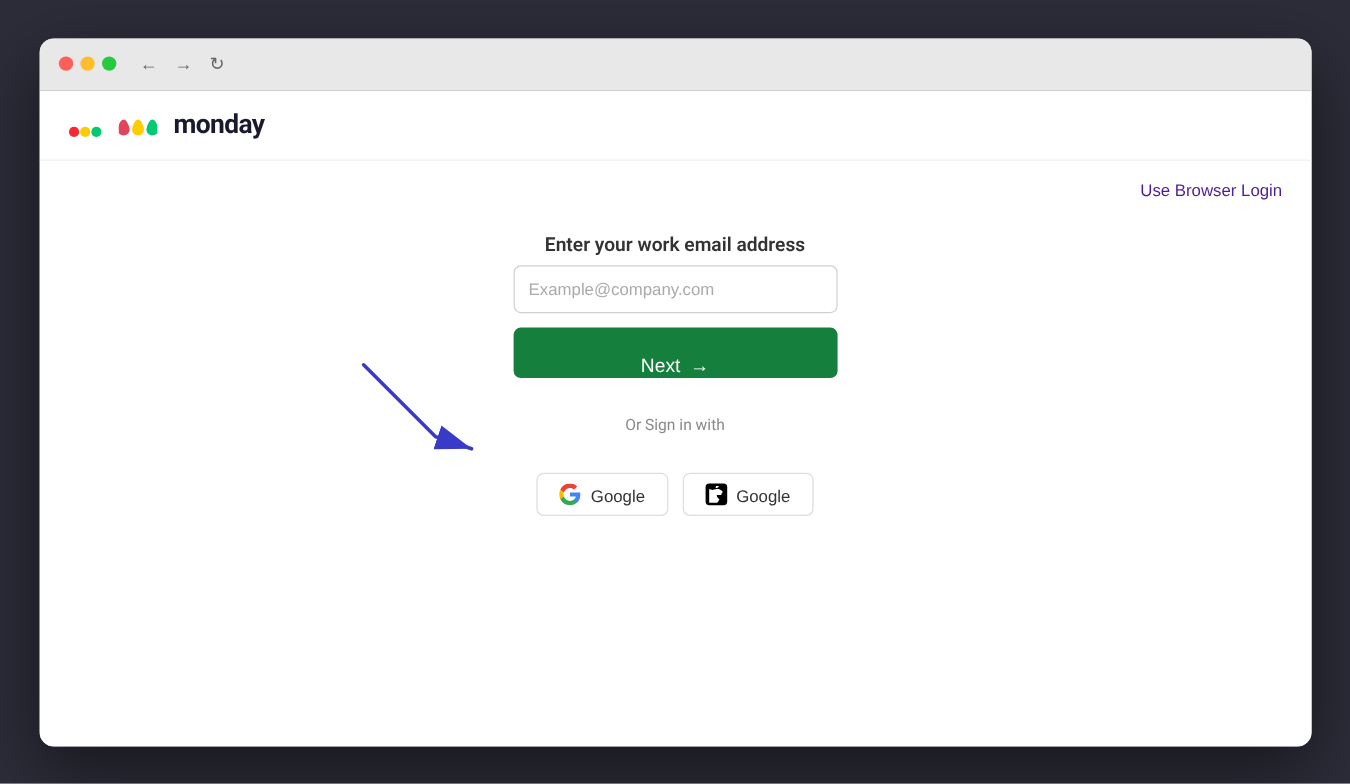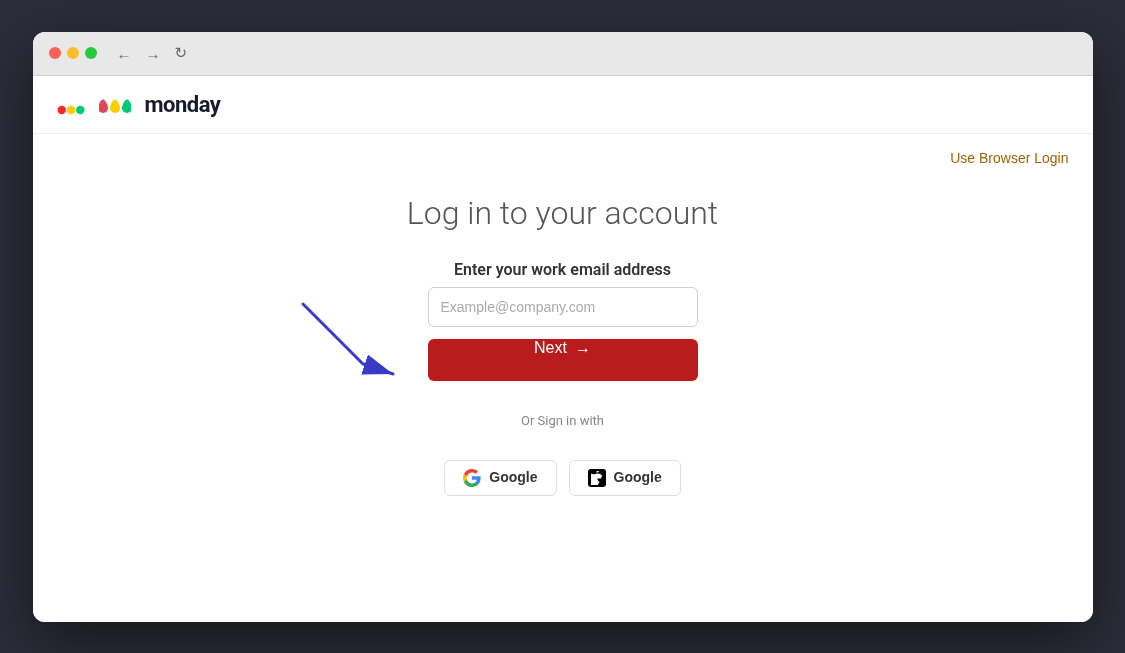--- a/index.html
+++ b/index.html
@@ -101,21 +101,21 @@
       flex-direction: column;
       align-items: center;
       padding: 20px;
       position: relative;
     }
 
     .use-browser-login {
       position: absolute;
       top: 16px;
       right: 24px;
-      color: #a16207;
+      color: #4c1d95;
       font-size: 14px;
       text-decoration: none;
       cursor: pointer;
       background: none;
       border: none;
     }
 
     .login-container {
       margin-top: 40px;
       display: flex;
@@ -169,29 +169,29 @@
       margin-bottom: 12px;
     }
 
     .email-input::placeholder {
       color: #aaa;
     }
 
     .next-button {
       width: 270px;
       height: 42px;
-      background: #b91c1c;
+      background: #15803d;
       color: white;
       border: none;
       border-radius: 6px;
       font-size: 16px;
       font-weight: 500;
       cursor: pointer;
       display: flex;
-      align-items: flex-start;
+      align-items: flex-end;
       justify-content: center;
       gap: 8px;
     }
 
     .divider-section {
       display: flex;
       align-items: center;
       width: 270px;
       margin: 20px 0;
       gap: 12px;
@@ -210,30 +210,30 @@
       white-space: nowrap;
     }
 
     .social-buttons {
       display: flex;
       gap: 12px;
     }
 
     .social-btn {
       display: flex;
-      align-items: flex-start;
+      align-items: flex-end;
       gap: 8px;
       padding: 8px 18px;
       border: 1.5px solid #ddd;
       border-radius: 6px;
       background: white;
       cursor: pointer;
       font-size: 14px;
       color: #333;
-      font-weight: 700;
+      font-weight: 400;
     }
 
     .google-icon {
       width: 18px;
       height: 18px;
     }
 
     .apple-icon-box {
       width: 18px;
       height: 18px;
@@ -286,21 +286,20 @@
           <path d="M25 12 Q28 2 31 12" stroke="#00CA72" stroke-width="3" fill="none" stroke-linecap="round"></path>
         </svg>
         <span class="logo-text">monday</span>
       </div>
     </div>
 
     <div class="main-content">
       <button class="use-browser-login">Use Browser Login</button>
 
       <div class="login-container">
-        <h1 class="page-title">Log in to your account</h1>
 
         <svg class="arrow-annotation" viewBox="0 0 160 100" xmlns="http://www.w3.org/2000/svg">
           <defs>
             <marker id="arrowhead" markerWidth="10" markerHeight="7" refX="10" refY="3.5" orient="auto">
               <polygon points="0 0, 10 3.5, 0 7" fill="#3a3ac8"></polygon>
             </marker>
           </defs>
           <path d="M 20 10 Q 30 20 80 70 L 110 80" stroke="#3a3ac8" stroke-width="3" fill="none" marker-end="url(#arrowhead)" stroke-linecap="round"></path>
         </svg>
 

